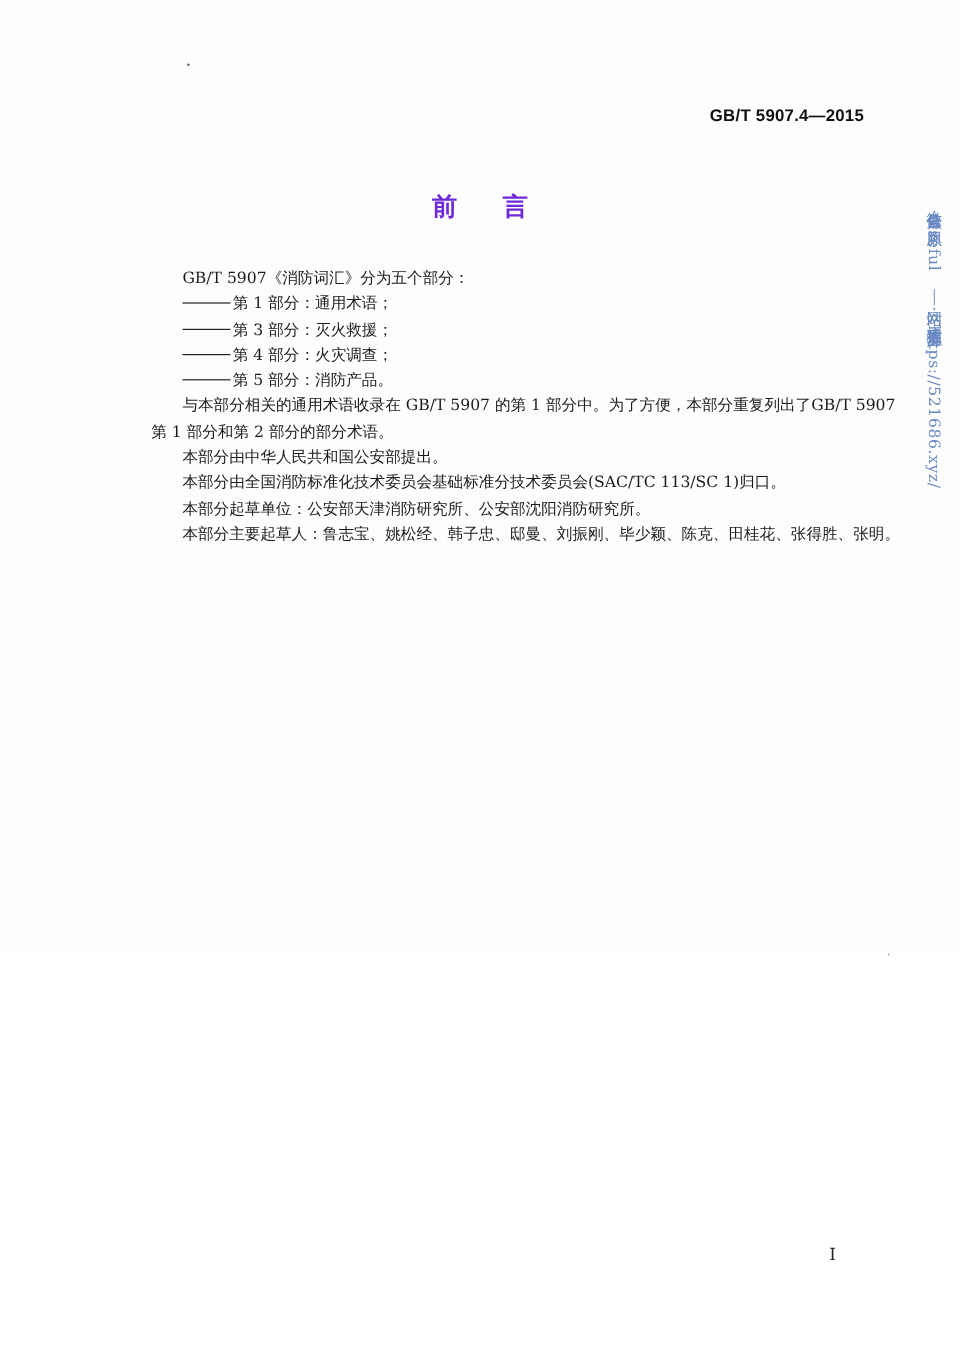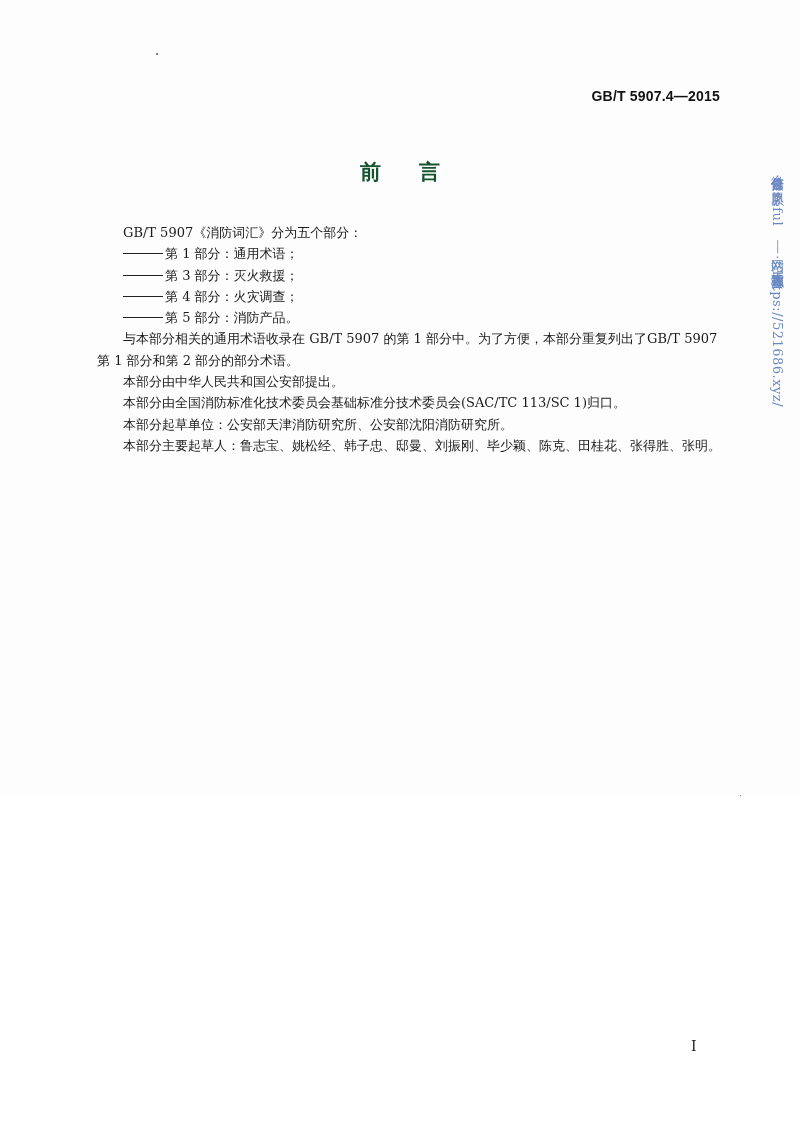--- a/index.html
+++ b/index.html
@@ -35,34 +35,35 @@
       position: absolute;
       top: 158px;
       left: 0;
       width: 800px;
       text-align: center;
       font-family: "DejaVu Sans", "Liberation Sans", sans-serif;
       font-weight: bold;
       font-size: 21px;
       letter-spacing: 38px;
       text-indent: 38px;
-      color: #14532d;
+      color: #6d28d9;
     }
     .body {
       position: absolute;
       top: 222px;
       left: 97px;
       width: 645px;
       font-size: 13px;
       line-height: 21.3px;
       color: #1a1a1a;
     }
     .line {
       white-space: nowrap;
       height: 21.3px;
+      margin-left: 29px;
     }
     .indent { padding-left: 26px; }
     .list-item { padding-left: 26px; }
     .dash {
       display: inline-block;
       width: 40px;
       height: 1px;
       background: #222;
       vertical-align: middle;
       margin-right: 2px;

